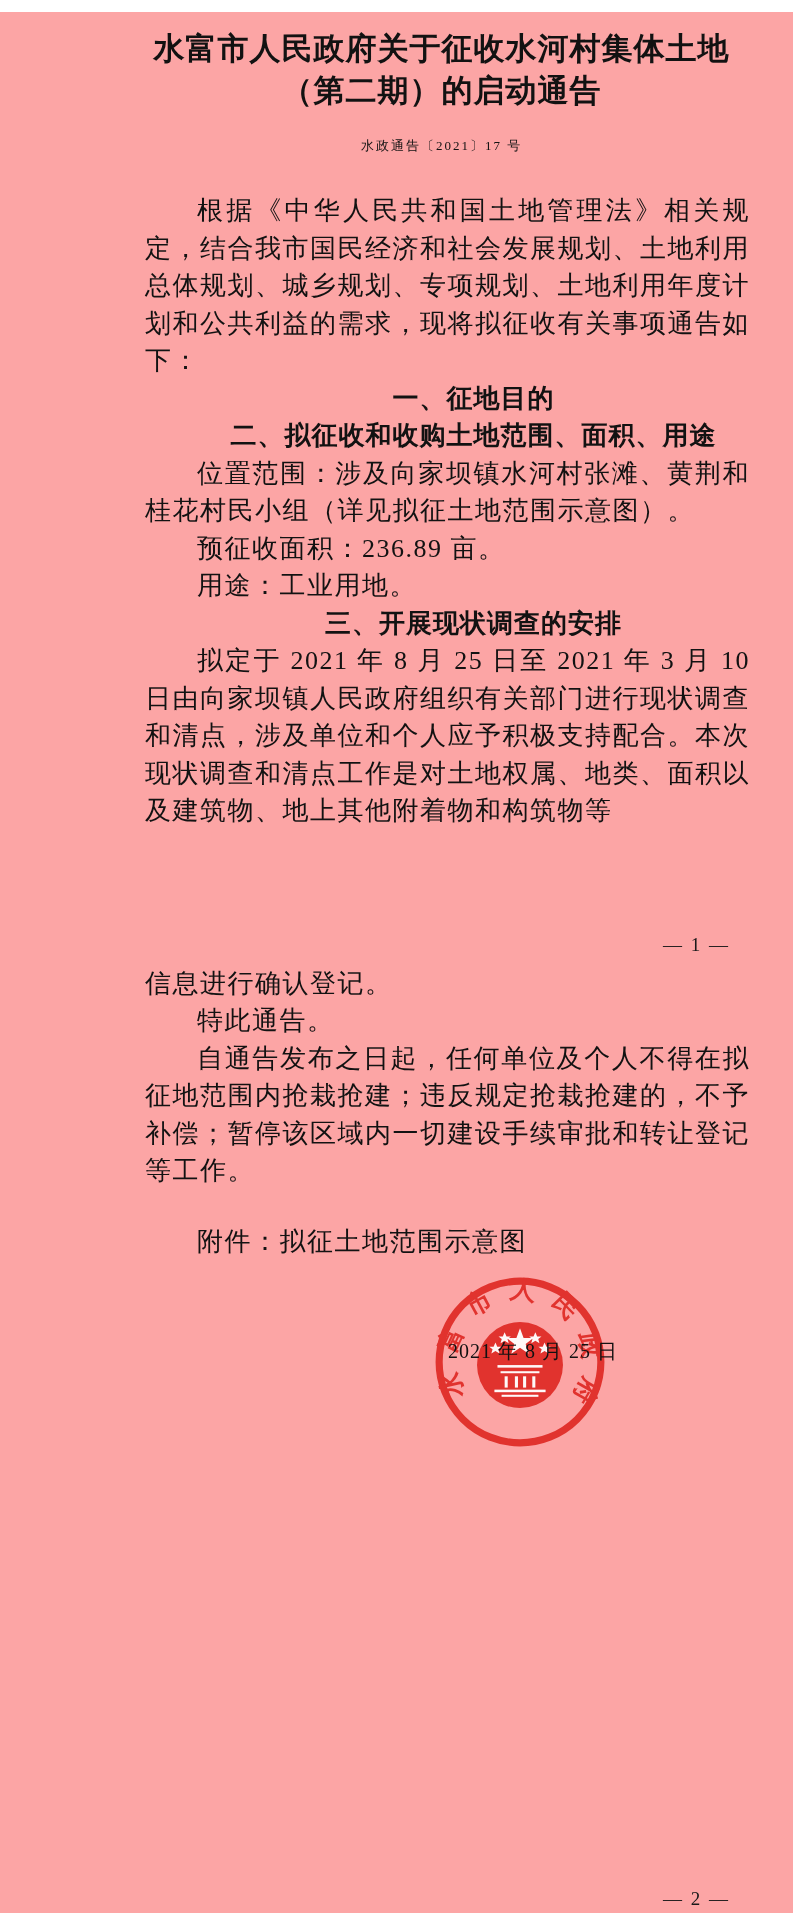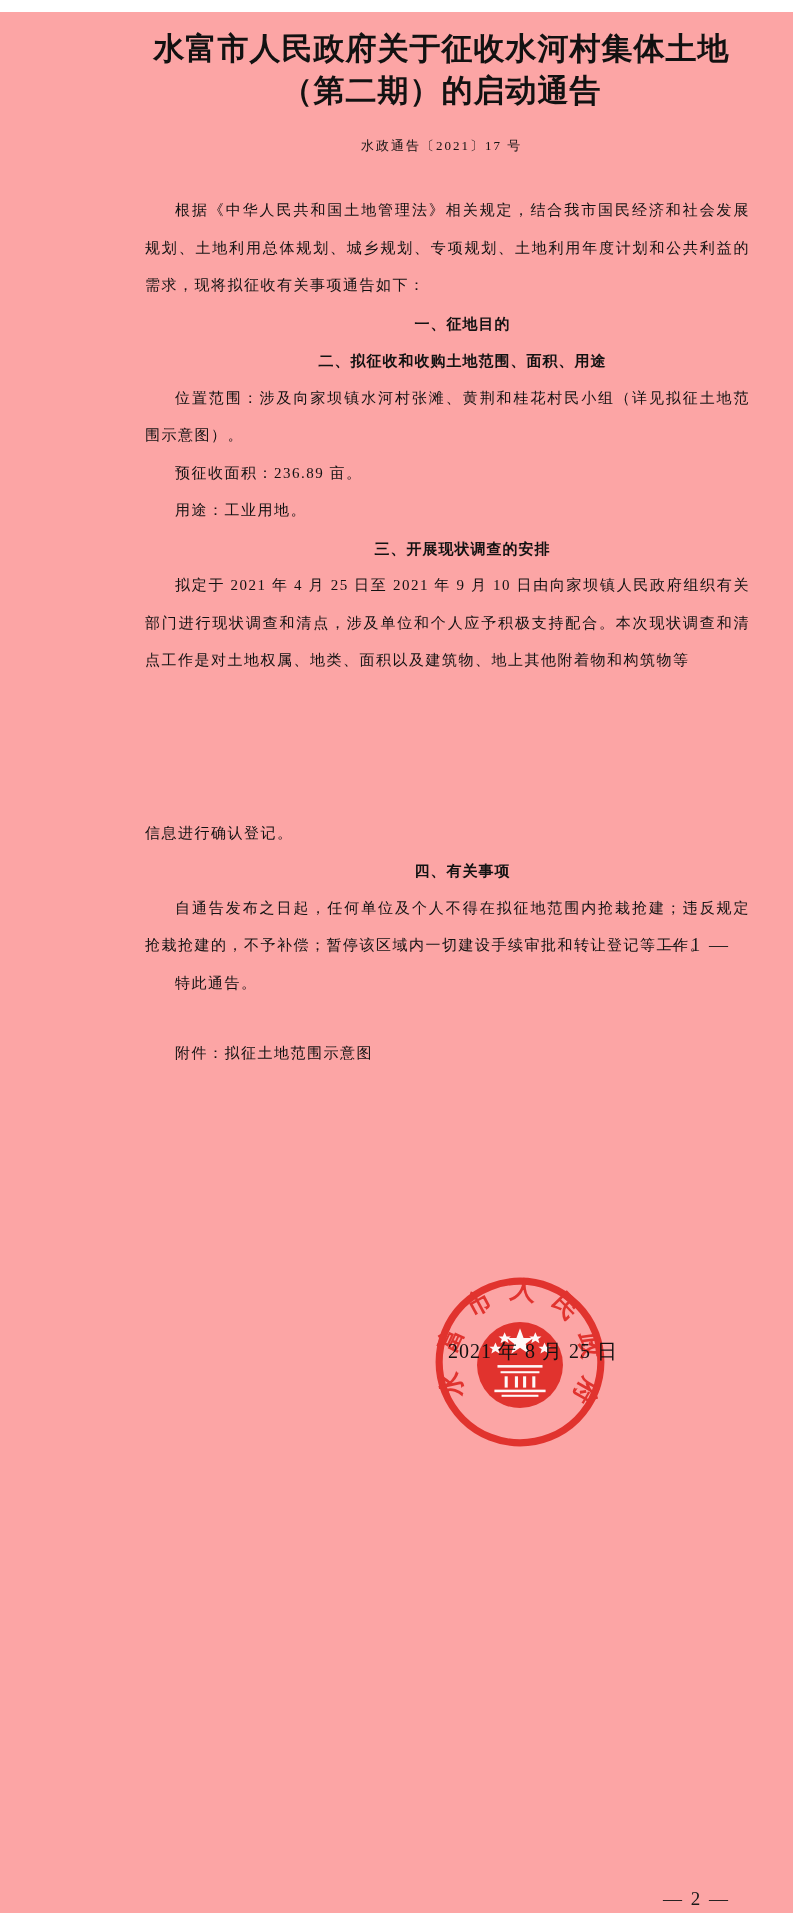--- a/index.html
+++ b/index.html
@@ -32,21 +32,21 @@
     text-align: center;
     font-size: 13px;
     line-height: 28px;
     letter-spacing: 2px;
   }
   .doc-body {
     margin: 32px 88px 0 100px;
   }
   .doc-body p {
     margin: 0;
-    font-size: 15px;
+    font-size: 26px;
     line-height: 37.5px;
     letter-spacing: 1.5px;
     text-align: justify;
     text-justify: inter-ideograph;
   }
   .doc-body p.indent { text-indent: 2em; }
   .doc-body p.heading {
     font-family: "Liberation Sans", sans-serif;
     font-weight: bold;
     letter-spacing: 1px;
@@ -96,25 +96,24 @@
   <div class="doc-number">水政通告〔2021〕17 号</div>
 
   <div class="doc-body">
     <p class="indent">根据《中华人民共和国土地管理法》相关规定，结合我市国民经济和社会发展规划、土地利用总体规划、城乡规划、专项规划、土地利用年度计划和公共利益的需求，现将拟征收有关事项通告如下：</p>
     <p class="heading">一、征地目的</p>
     <p class="heading">二、拟征收和收购土地范围、面积、用途</p>
     <p class="indent">位置范围：涉及向家坝镇水河村张滩、黄荆和桂花村民小组（详见拟征土地范围示意图）。</p>
     <p class="indent">预征收面积：236.89 亩。</p>
     <p class="indent">用途：工业用地。</p>
     <p class="heading">三、开展现状调查的安排</p>
-    <p class="indent">拟定于 2021 年 4 月 25 日至 2021 年 9 月 10 日由向家坝镇人民政府组织有关部门进行现状调查和清点，涉及单位和个人应予积极支持配合。本次现状调查和清点工作是对土地权属、地类、面积以及建筑物、地上其他附着物和构筑物等</p>
+    <p class="indent">拟定于 2021 年 8 月 25 日至 2021 年 3 月 10 日由向家坝镇人民政府组织有关部门进行现状调查和清点，涉及单位和个人应予积极支持配合。本次现状调查和清点工作是对土地权属、地类、面积以及建筑物、地上其他附着物和构筑物等</p>
     <p class="page2-start">信息进行确认登记。</p>
-    <p class="heading">四、有关事项</p>
+    <p class="indent">特此通告。</p>
     <p class="indent">自通告发布之日起，任何单位及个人不得在拟征地范围内抢栽抢建；违反规定抢栽抢建的，不予补偿；暂停该区域内一切建设手续审批和转让登记等工作。</p>
-    <p class="indent">特此通告。</p>
     <p class="indent attachment">附件：拟征土地范围示意图</p>
   </div>
 
   <div class="page-marker p1">— 1 —</div>
 
   <svg class="seal" viewBox="0 0 170 170" xmlns="http://www.w3.org/2000/svg">
 
     <circle cx="85" cy="85" r="79" fill="none" stroke="#df2b26" stroke-width="7"></circle>
 
     <defs>

